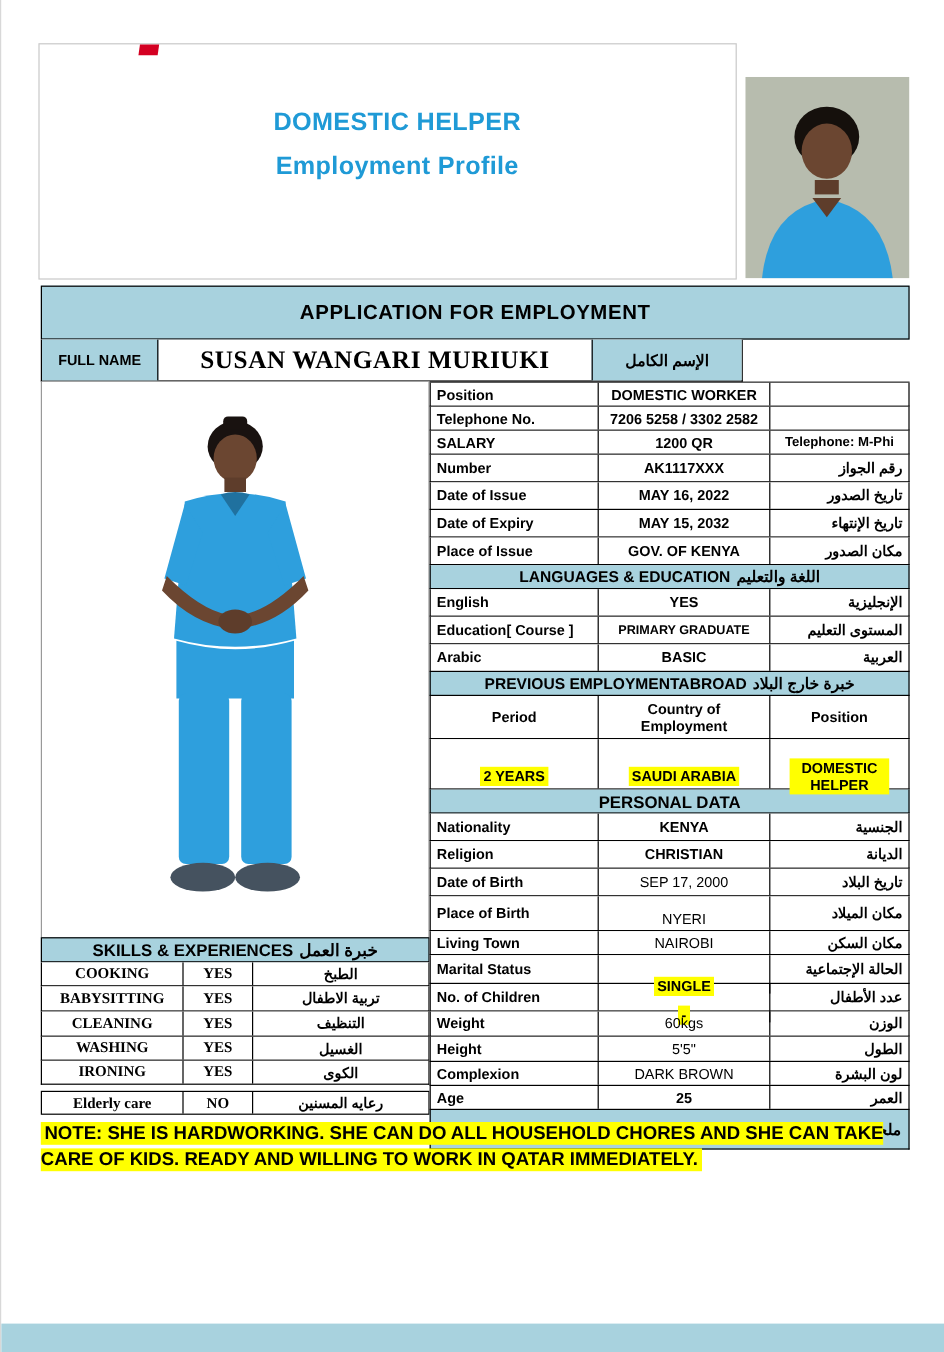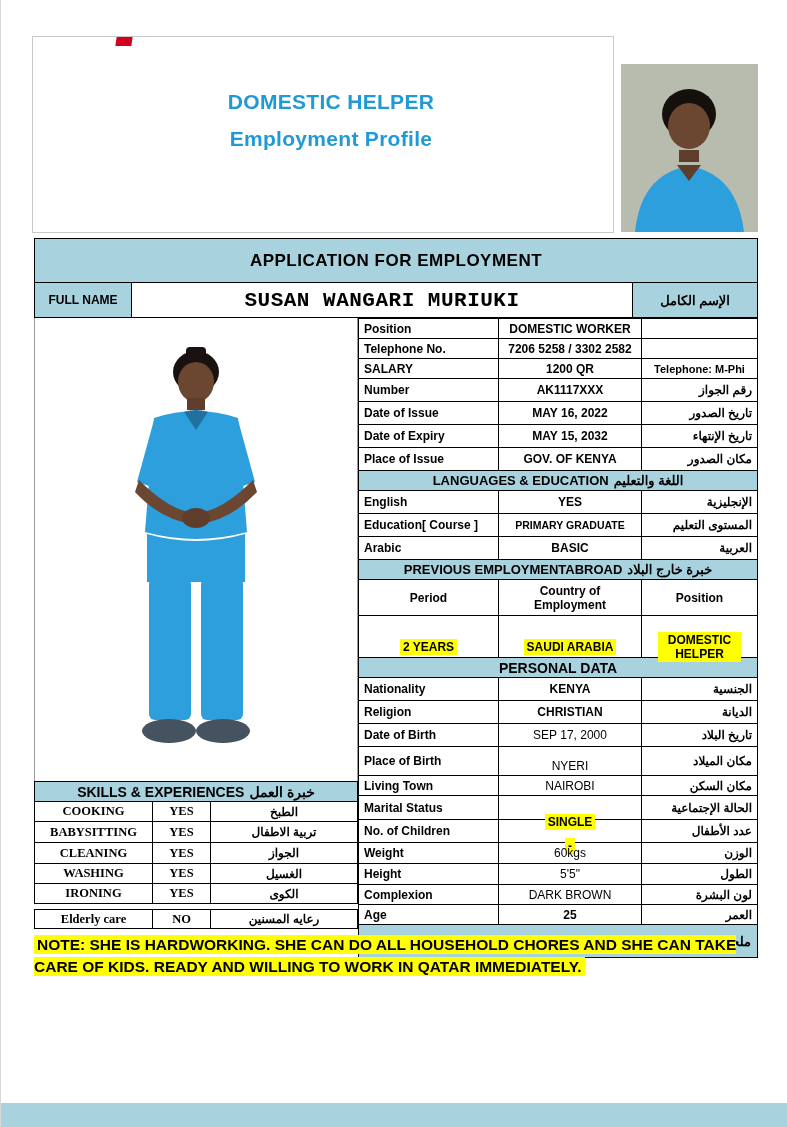--- a/index.html
+++ b/index.html
@@ -21,26 +21,26 @@
   .title1, .title2 { font-size:21px; font-weight:bold; color:var(--title); letter-spacing:.3px; }
   .title2 { margin-top:13px; }
   .photo-top { left:620px; top:64px; width:137px; height:168px; overflow:hidden; }
 
   
   .banner { left:33px; top:238px; width:724px; height:45px; background:var(--blue);
     border:1px solid #000; display:flex; align-items:center; justify-content:center;
     font-size:17px; font-weight:bold; letter-spacing:.5px; }
 
   
-  .namebar { left:33px; top:283px; width:724px; height:35px; display:flex;
+  .namebar { left:33px; top:283px; width:585px; height:35px; display:flex;
     border-left:1px solid #000; border-right:1px solid #000; border-bottom:1px solid #000; background:#fff; }
   .namebar .nb-l { width:97px; background:var(--blue); border-right:1px solid #000;
     display:flex; align-items:center; justify-content:center; font-size:12px; font-weight:bold; }
   .namebar .nb-c { flex:1; display:flex; align-items:center; justify-content:center;
-    font-family:Liberation Mono, monospace; font-size:21px; font-weight:bold; letter-spacing:.5px; }
+    font-family:Liberation Serif, serif; font-size:21px; font-weight:bold; letter-spacing:.5px; }
   .namebar .nb-r { width:125px; background:var(--blue); border-left:1px solid #000;
     display:flex; align-items:center; justify-content:center; font-size:13px; font-weight:bold; }
 
   
   .leftcol { left:33px; top:318px; width:324px; }
   .photo-big { height:463px; background:#fff; border-left:1px solid #999; border-right:1px solid #999;
     display:flex; align-items:flex-start; justify-content:center; overflow:hidden; }
   .photo-big svg { margin-top:24px; }
 
   
@@ -147,21 +147,21 @@
       <div class="cell sw3">الطبخ</div>
     </div>
     <div class="trow h21">
       <div class="cell sw1">BABYSITTING</div>
       <div class="cell sw2">YES</div>
       <div class="cell sw3">تربية الاطفال</div>
     </div>
     <div class="trow h21">
       <div class="cell sw1">CLEANING</div>
       <div class="cell sw2">YES</div>
-      <div class="cell sw3">الجواز</div>
+      <div class="cell sw3">التنظيف</div>
     </div>
     <div class="trow h20">
       <div class="cell sw1">WASHING</div>
       <div class="cell sw2">YES</div>
       <div class="cell sw3">الغسيل</div>
     </div>
     <div class="trow h20">
       <div class="cell sw1">IRONING</div>
       <div class="cell sw2">YES</div>
       <div class="cell sw3">الكوى</div>

